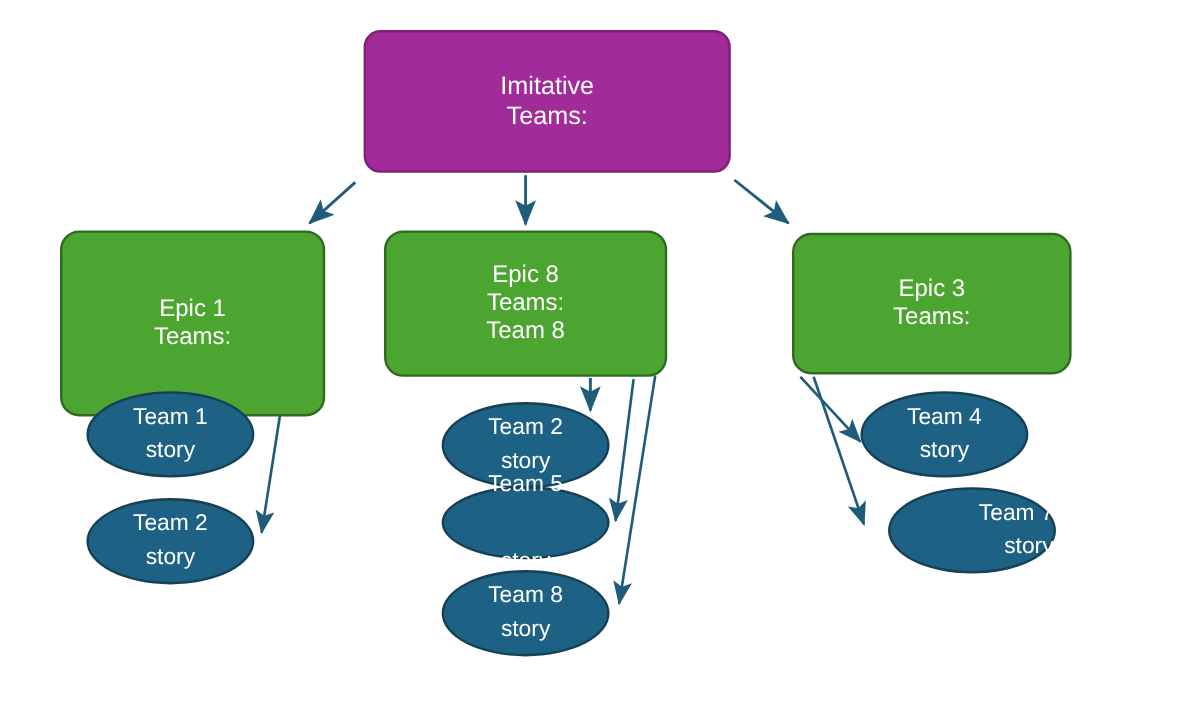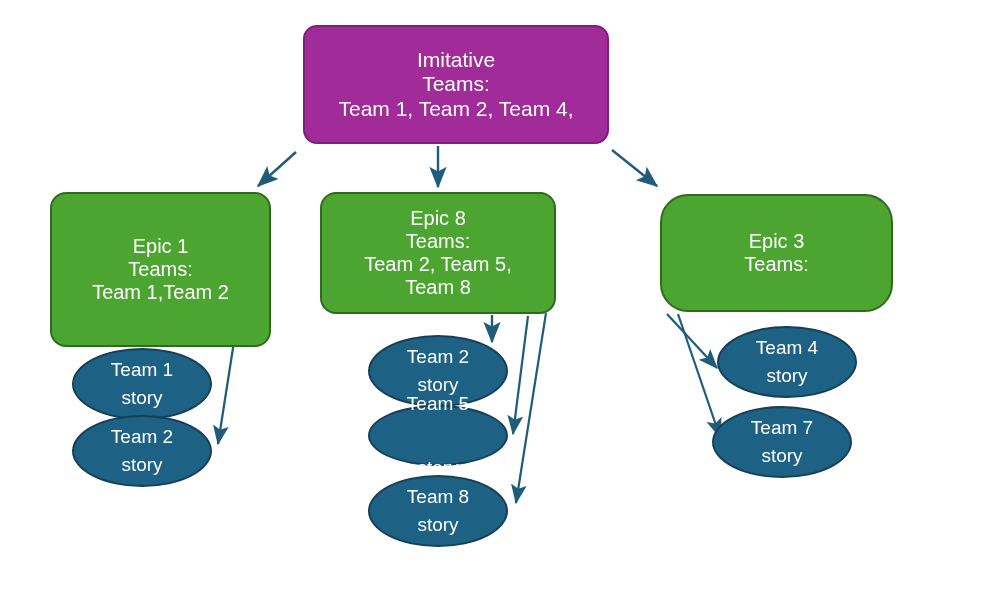--- a/index.html
+++ b/index.html
@@ -96,42 +96,39 @@
     <path d="M546,313 L516,503" stroke="#1F5C7A" stroke-width="2.2" fill="none" marker-end="url(#ah)"></path>
 
     <path d="M667,314 L717,368" stroke="#1F5C7A" stroke-width="2.2" fill="none" marker-end="url(#ah)"></path>
 
     <path d="M678,314 L720,437" stroke="#1F5C7A" stroke-width="2.2" fill="none" marker-end="url(#ah)"></path>
   </svg>
 
   <div class="node initiative" style="left:303px; top:25px; width:306px; height:119px;">
     <span class="line">Imitative</span>
     <span class="line">Teams:</span>
-    <span class="line">Team 1, Team 2, Team 4,</span>
   </div>
 
   <div class="node epic" style="left:50px; top:192px; width:221px; height:155px;">
     <span class="line">Epic 1</span>
     <span class="line">Teams:</span>
-    <span class="line">Team 1,Team 2</span>
   </div>
 
   <div class="node epic" style="left:320px; top:192px; width:236px; height:122px;">
     <span class="line">Epic 8</span>
     <span class="line">Teams:</span>
-    <span class="line">Team 2, Team 5,</span>
     <span class="line">Team 8</span>
   </div>
 
-  <div class="node epic" style="left:660px; top:194px; width:233px; height:118px;border-radius:28px;">
+  <div class="node epic" style="left:660px; top:194px; width:233px; height:118px;">
     <span class="line">Epic 3</span>
     <span class="line">Teams:</span>
   </div>
 
-  <div class="node story" style="left:72px; top:348px; width:140px; height:72px;align-items:center;">
+  <div class="node story" style="left:72px; top:326px; width:140px; height:72px;align-items:center;">
     <span class="line">Team 1</span>
     <span class="line">story</span>
   </div>
 
   <div class="node story" style="left:72px; top:415px; width:140px; height:72px;">
     <span class="line">Team 2</span>
     <span class="line">story</span>
   </div>
 
   <div class="node story" style="left:368px; top:335px; width:140px; height:72px;">
@@ -147,18 +144,18 @@
   <div class="node story" style="left:368px; top:475px; width:140px; height:72px;">
     <span class="line">Team 8</span>
     <span class="line">story</span>
   </div>
 
   <div class="node story" style="left:717px; top:326px; width:140px; height:72px;">
     <span class="line">Team 4</span>
     <span class="line">story</span>
   </div>
 
-  <div class="node story" style="left:712px; top:406px; width:140px; height:72px;">
+  <div class="node story" style="left:740px; top:406px; width:140px; height:72px;align-items:flex-end;">
     <span class="line">Team 7</span>
     <span class="line">story</span>
   </div>
 
 </div>
 
 </body></html>

